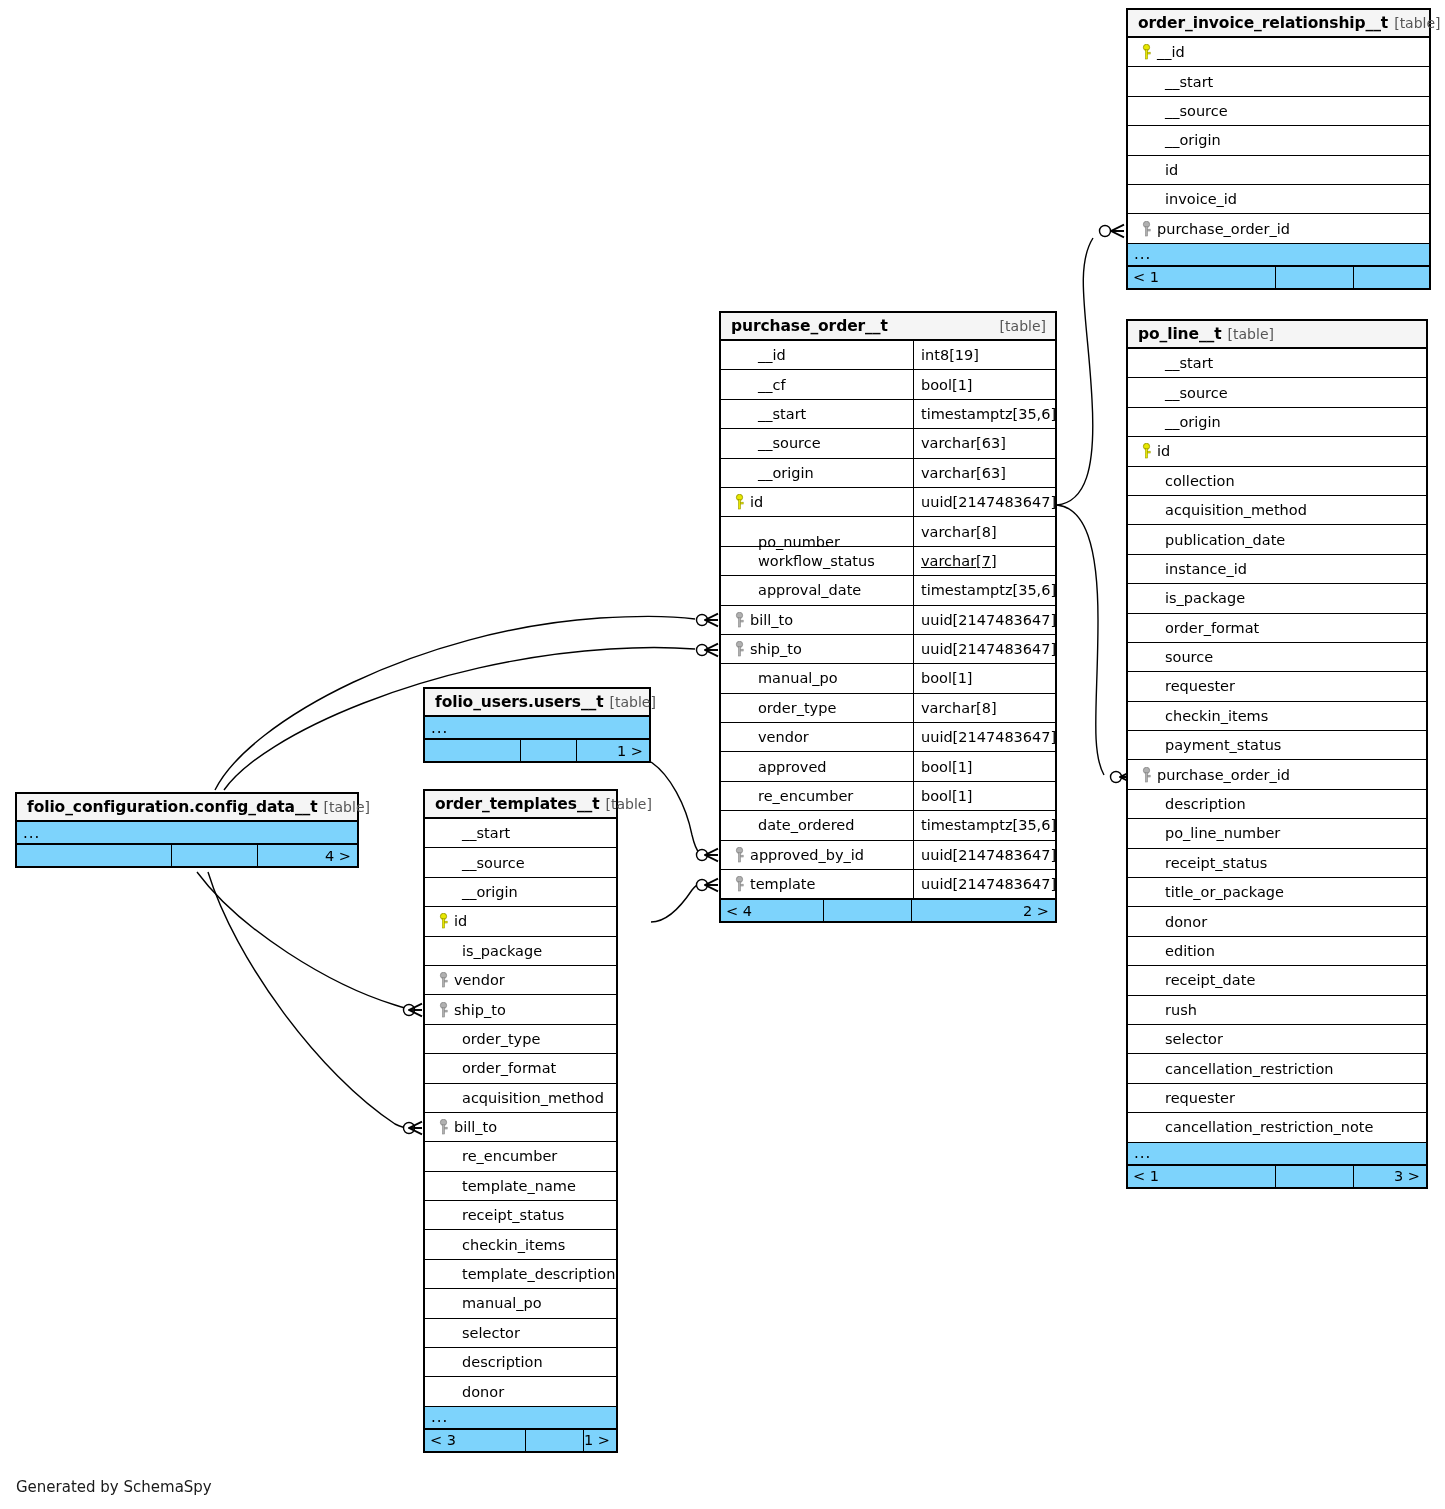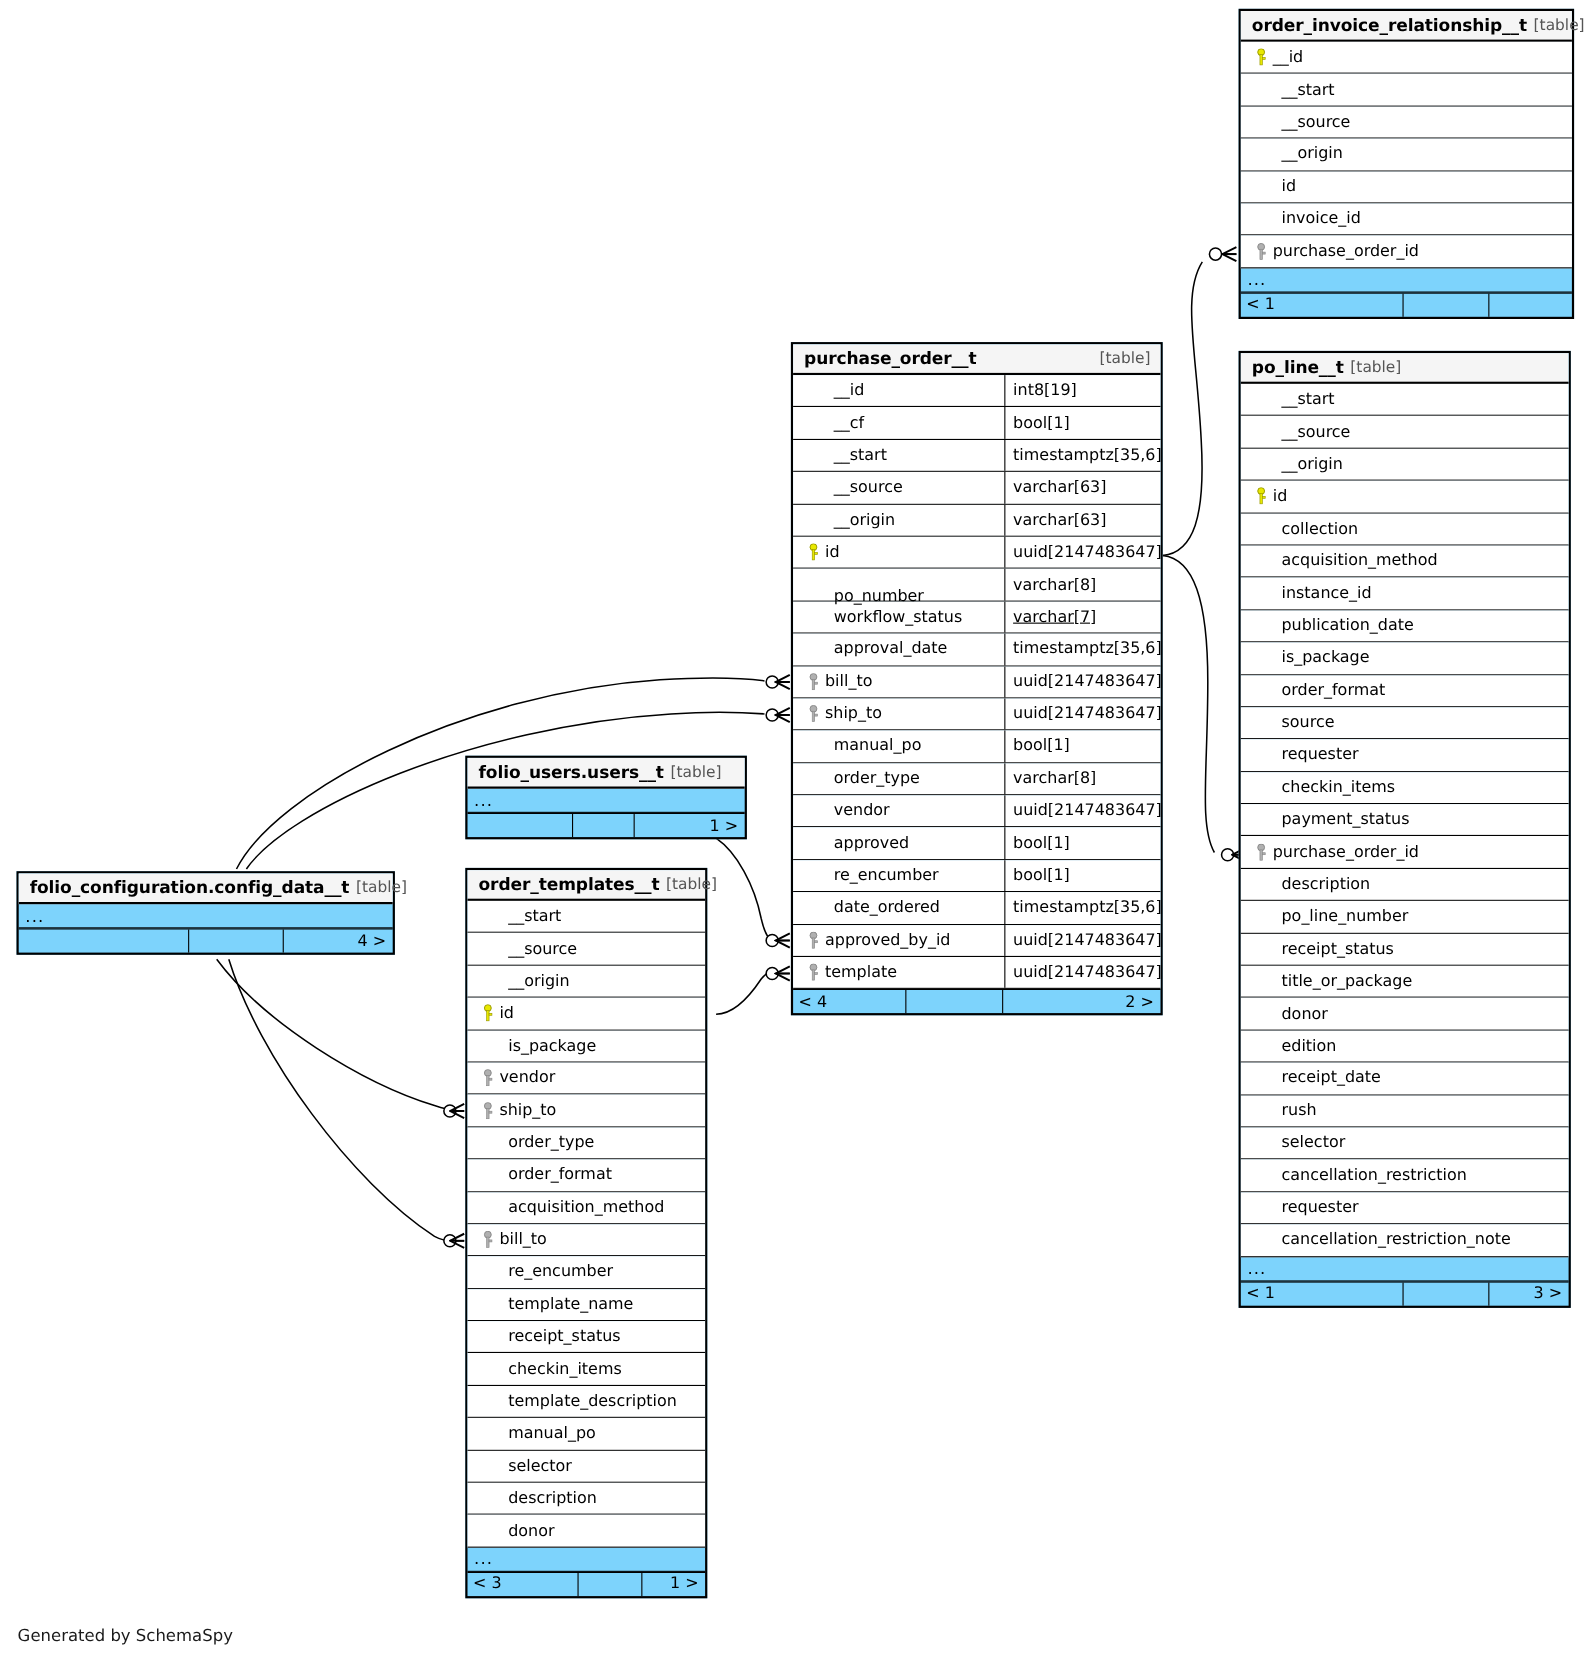--- a/index.html
+++ b/index.html
@@ -296,27 +296,27 @@
         </div>
         <div class="row">
           <div class="cell-name">
             <span class="keyslot"></span>
             <span class="colname indent">acquisition_method</span>
           </div>
         </div>
         <div class="row">
           <div class="cell-name">
             <span class="keyslot"></span>
+            <span class="colname indent">publication_date</span>
+          </div>
+        </div>
+        <div class="row">
+          <div class="cell-name">
+            <span class="keyslot"></span>
             <span class="colname indent">instance_id</span>
-          </div>
-        </div>
-        <div class="row">
-          <div class="cell-name">
-            <span class="keyslot"></span>
-            <span class="colname indent">publication_date</span>
           </div>
         </div>
         <div class="row">
           <div class="cell-name">
             <span class="keyslot"></span>
             <span class="colname indent">is_package</span>
           </div>
         </div>
         <div class="row">
           <div class="cell-name">
@@ -606,33 +606,33 @@
             <span class="colname">template</span>
           </div>
           <div class="cell-type" style="flex: 1 1 auto;">uuid[2147483647]</div>
         </div>
         <div class="foot-row">
           <div class="foot-cell foot-left" style="flex: 0 0 103px;">&lt; 4</div>
           <div class="foot-cell foot-mid" style="flex: 0 0 88px;"></div>
           <div class="foot-cell foot-right" style="flex: 1 1 auto;">2 &gt;</div>
         </div>
       </div>
-      <div class="table-node" style="left: 423px; top: 687px; width: 256px;">
+      <div class="table-node" style="left: 423px; top: 687px; width: 228px;">
         <div class="tbl-title">
           <span class="tname">folio_users.users__t</span>
           <span class="ttag">[table]</span>
         </div>
         <div class="ellipsis-row">...</div>
         <div class="foot-row">
           <div class="foot-cell foot-left" style="flex: 0 0 96px;"></div>
           <div class="foot-cell foot-mid" style="flex: 0 0 56px;"></div>
           <div class="foot-cell foot-right" style="flex: 1 1 auto;">1 &gt;</div>
         </div>
       </div>
-      <div class="table-node" style="left: 423px; top: 789px; width: 220px;">
+      <div class="table-node" style="left: 423px; top: 789px; width: 195px;">
         <div class="tbl-title">
           <span class="tname">order_templates__t</span>
           <span class="ttag">[table]</span>
         </div>
         <div class="row">
           <div class="cell-name">
             <span class="keyslot"></span>
             <span class="colname indent">__start</span>
           </div>
         </div>

